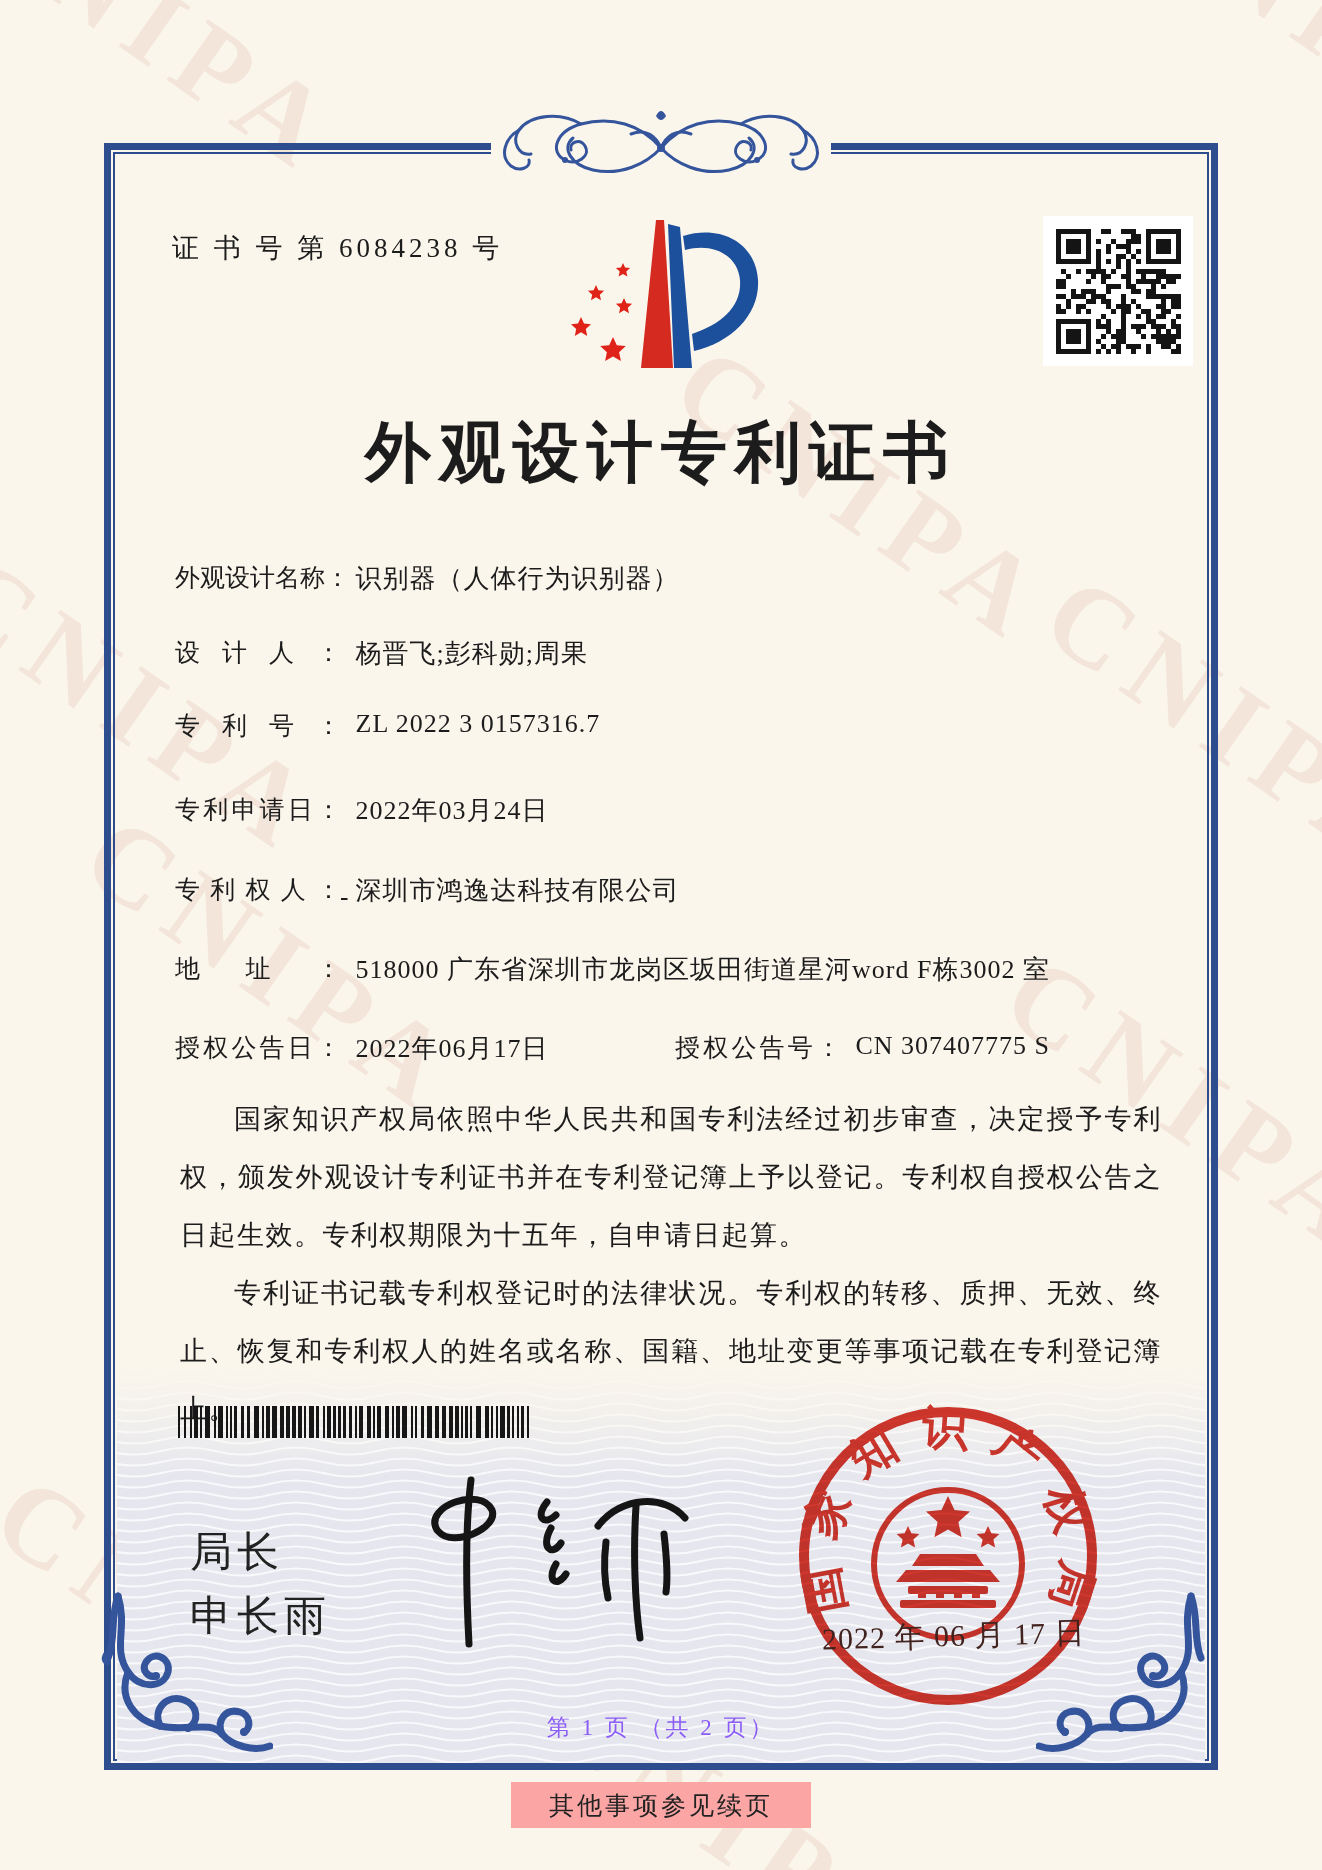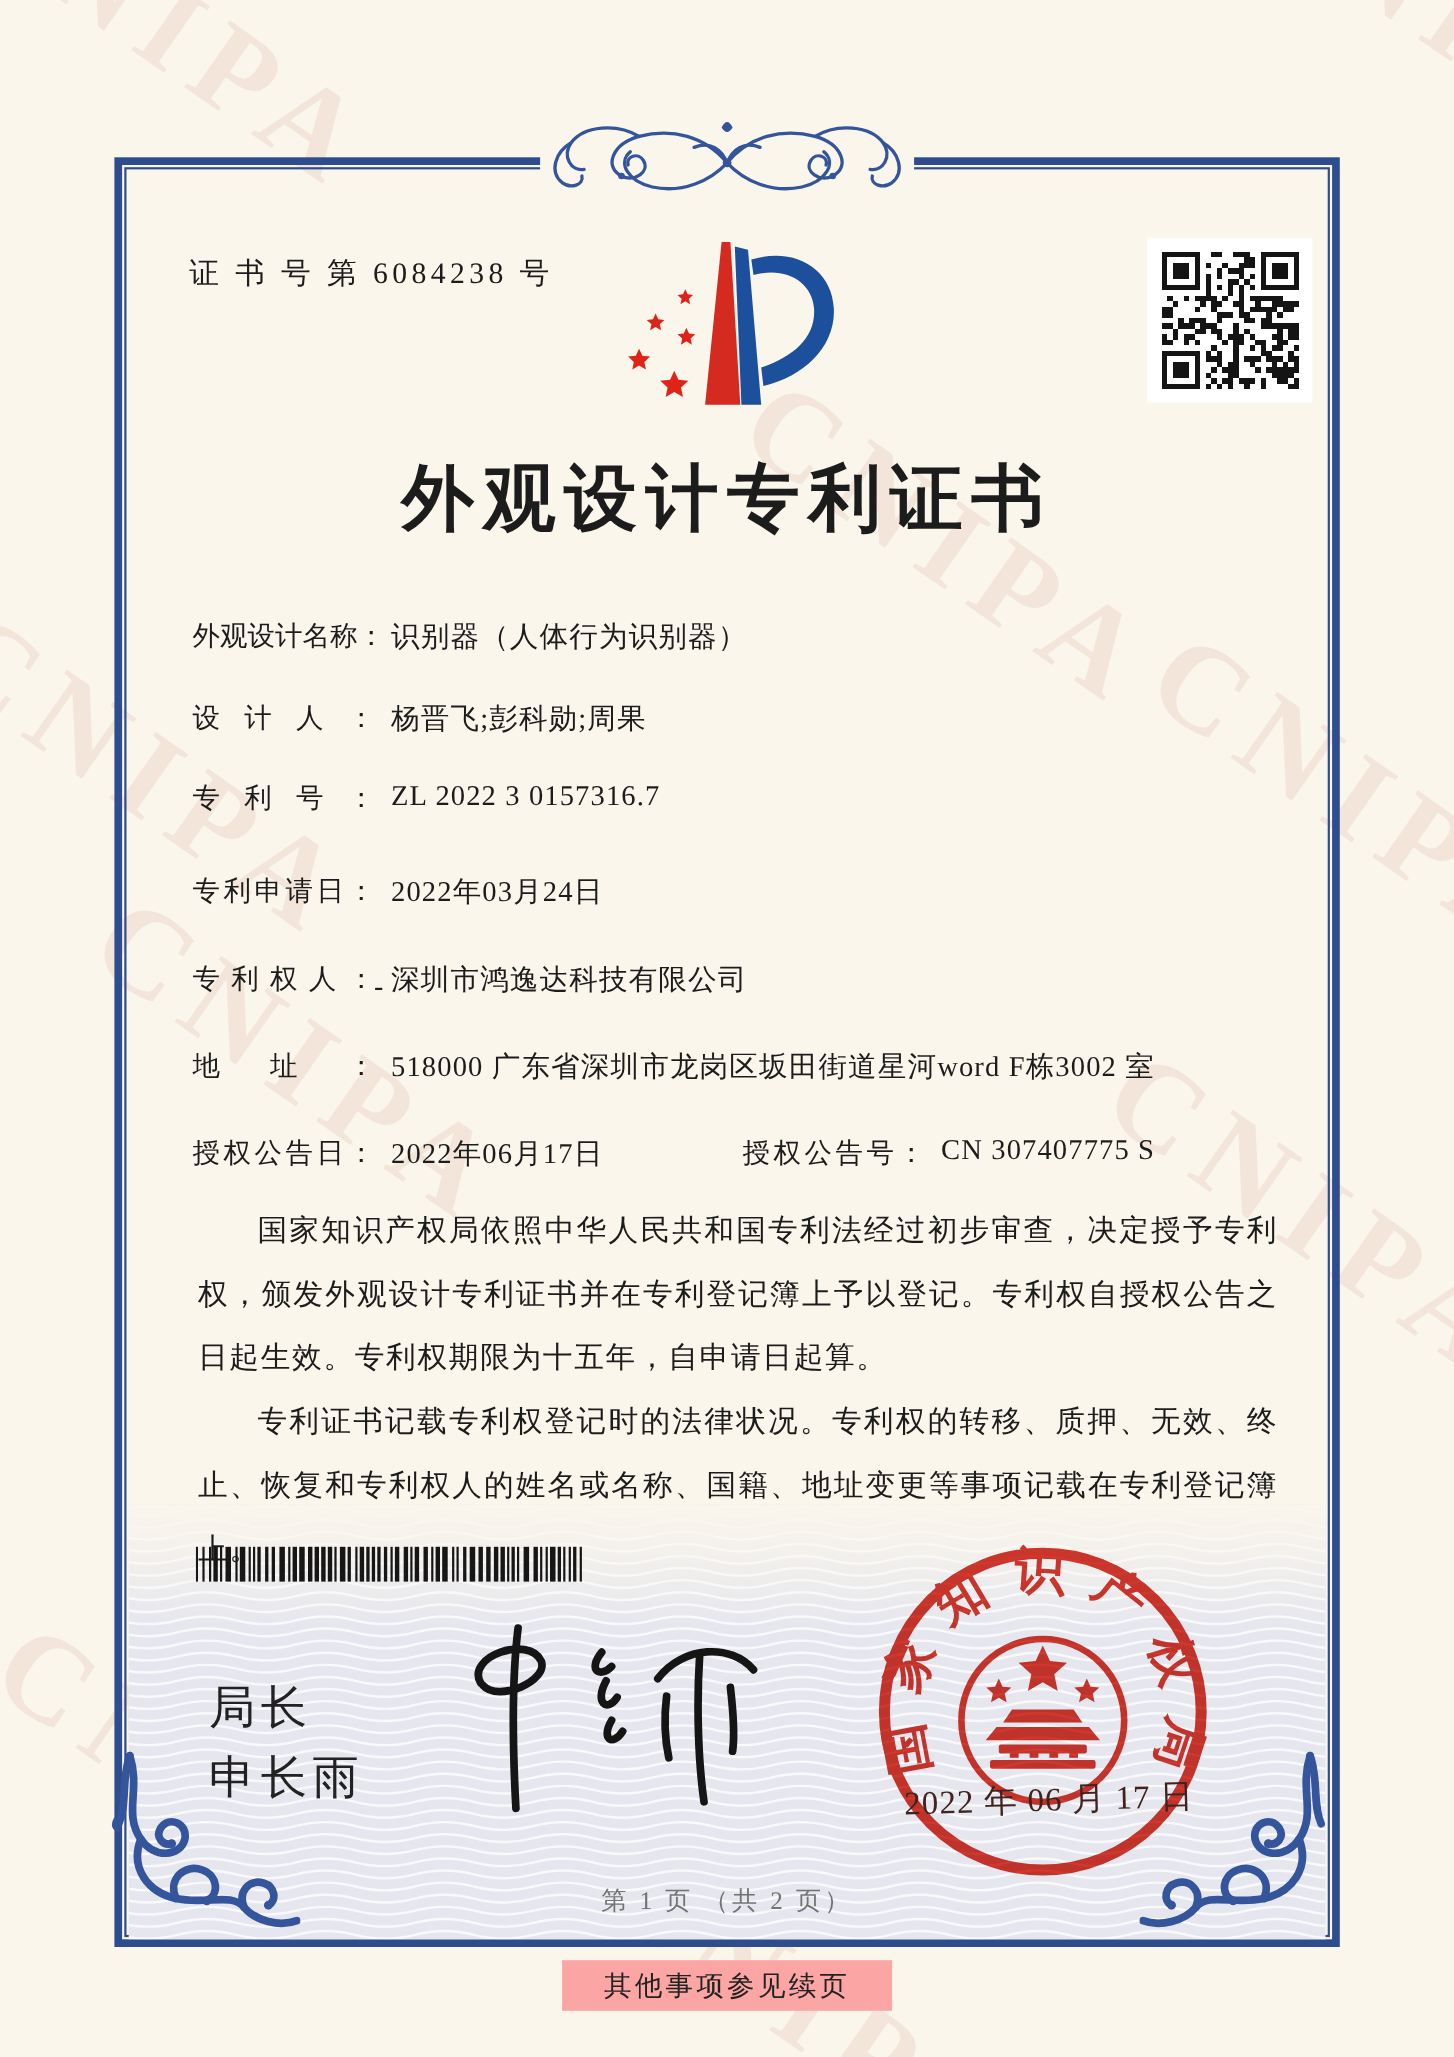--- a/index.html
+++ b/index.html
@@ -72,21 +72,21 @@
   .officer-title{ top:1524px; }
   .officer-name{ top:1588px;text-align:center; }
   .signature{ position:absolute; left:395px; top:1468px; z-index:6; }
   .seal{ position:absolute; left:796px; top:1404px; z-index:7; opacity:.93; mix-blend-mode:multiply;}
   .seal-date{
     position:absolute; left:822px; top:1616px; z-index:8; font-size:30px;
     letter-spacing:1px; color:#41221e; transform:rotate(-1.5deg); white-space:nowrap;
   }
   .page-num{
     position:absolute; left:0; top:1712px; width:100%; text-align:center;
-    z-index:6; font-size:23px; letter-spacing:3px; color:#737373;
+    z-index:6; font-size:23px; letter-spacing:3px; color:#8b5cf6;
   }
   .note-box{
     position:absolute; left:511px; top:1782px; width:300px; height:46px;
     background:#fca5a5; z-index:6; display:flex; align-items:center; justify-content:center;
     font-size:25px; letter-spacing:3px; color:#222;
   }
   .corner-flourish{ position:absolute; z-index:6; }
   .cf-left{ left:98px; top:1588px; }
   .cf-right{ left:1036px; top:1588px; transform:scaleX(-1); }
   .top-ornament{ position:absolute; left:461px; top:104px; z-index:4; }

